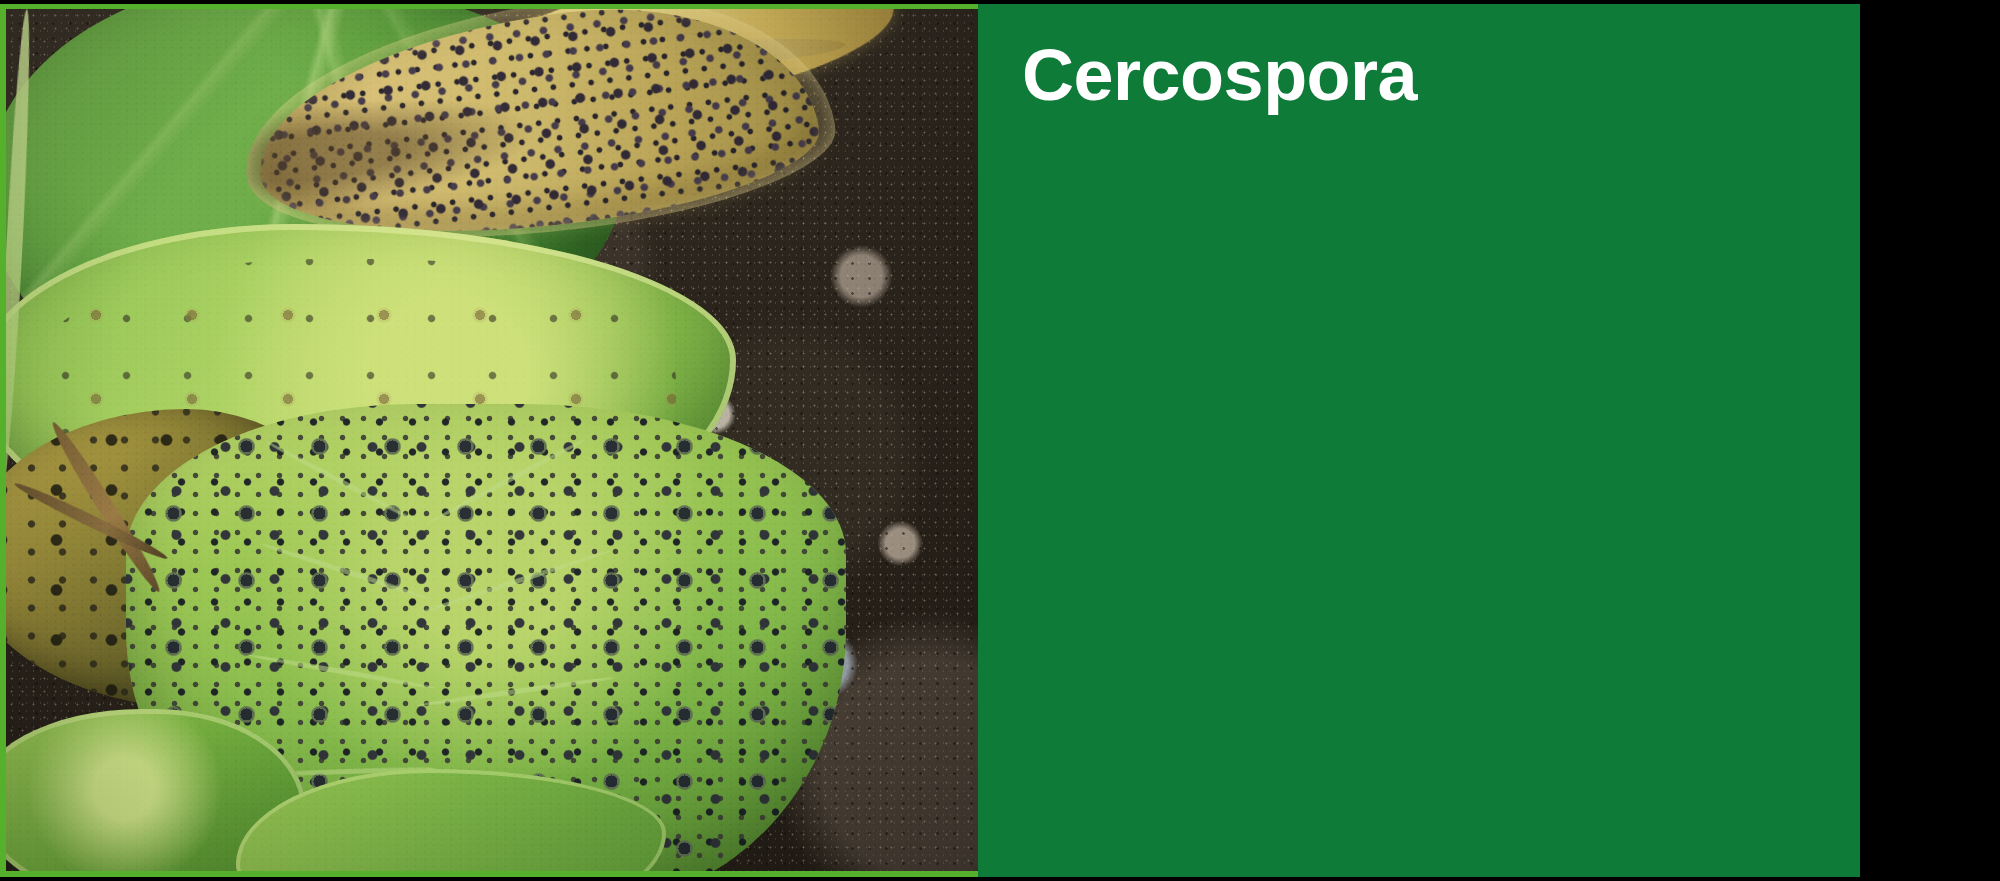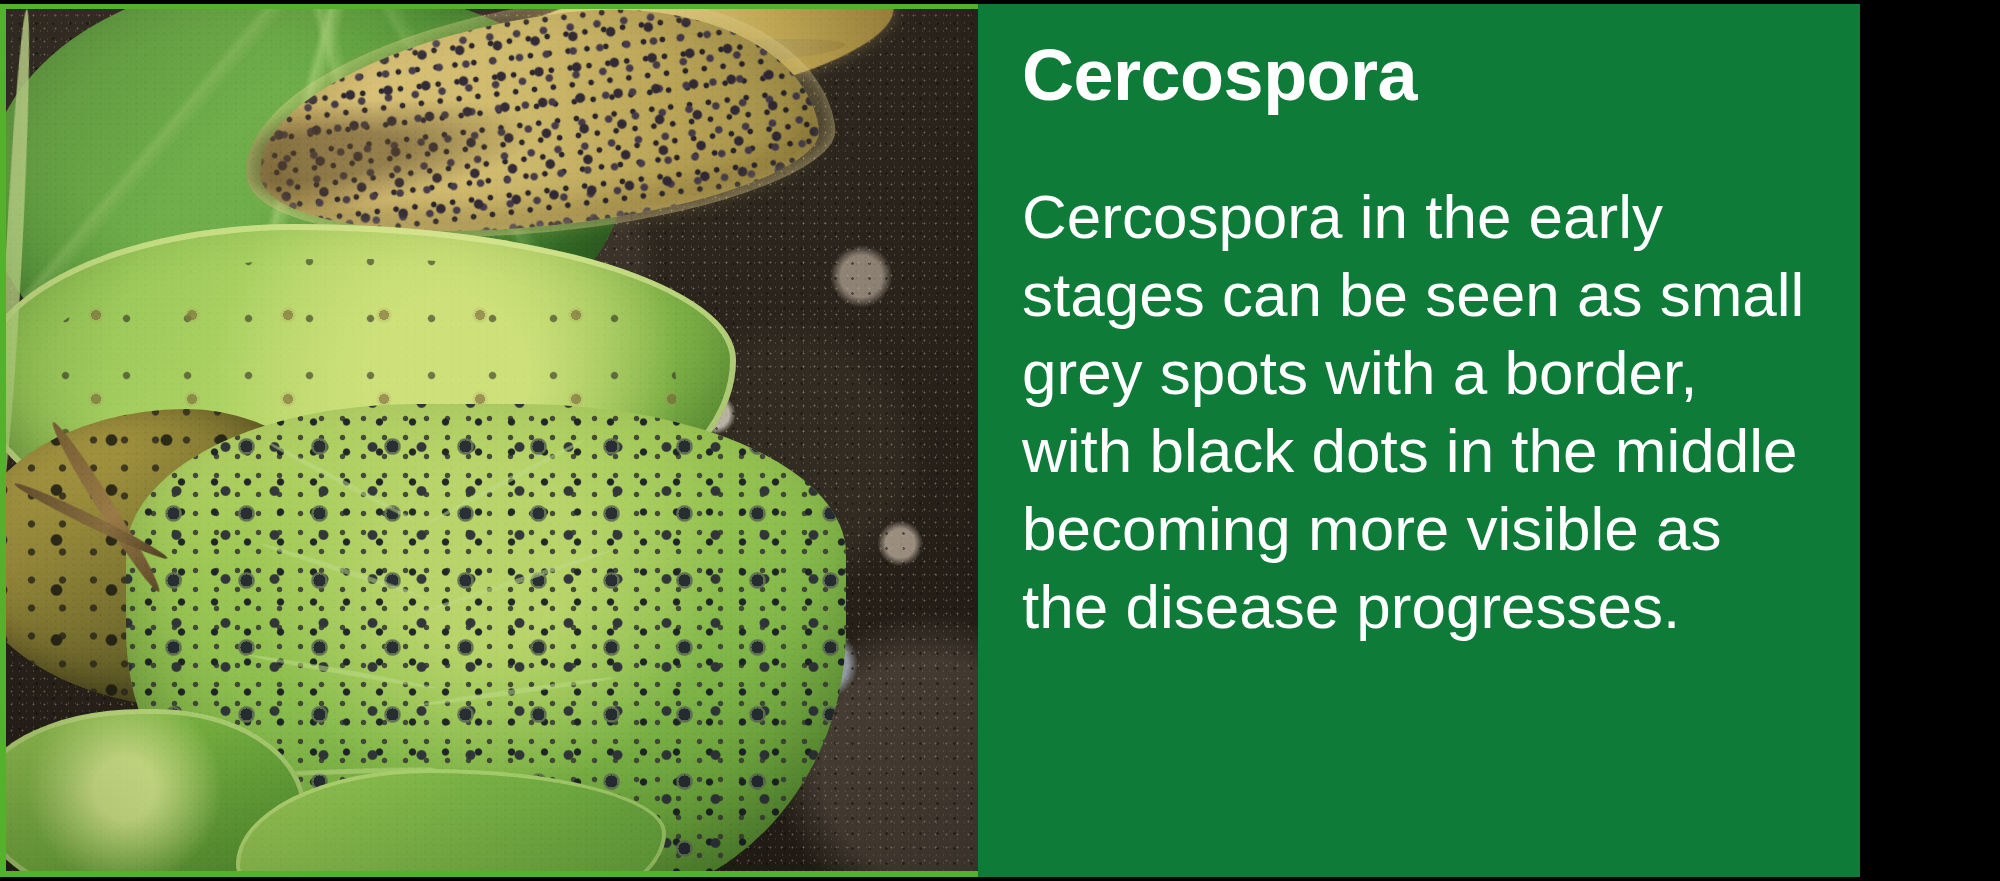--- a/index.html
+++ b/index.html
@@ -354,16 +354,15 @@
       <div id="twig"></div>
       <div id="twig2"></div>
 
       <div class="ph" id="photo-grain"></div>
       <div class="ph" id="photo-vignette"></div>
     </div>
   </div>
 
   <div id="info-panel">
     <h1 id="info-title">Cercospora</h1>
-    <p id="info-body">Cercospora in the early stages can be seen as small grey spots with a border, with black dots in the middle becoming more visible as the disease progresses.</p>
   </div>
 
 </div>
 
 </body></html>

